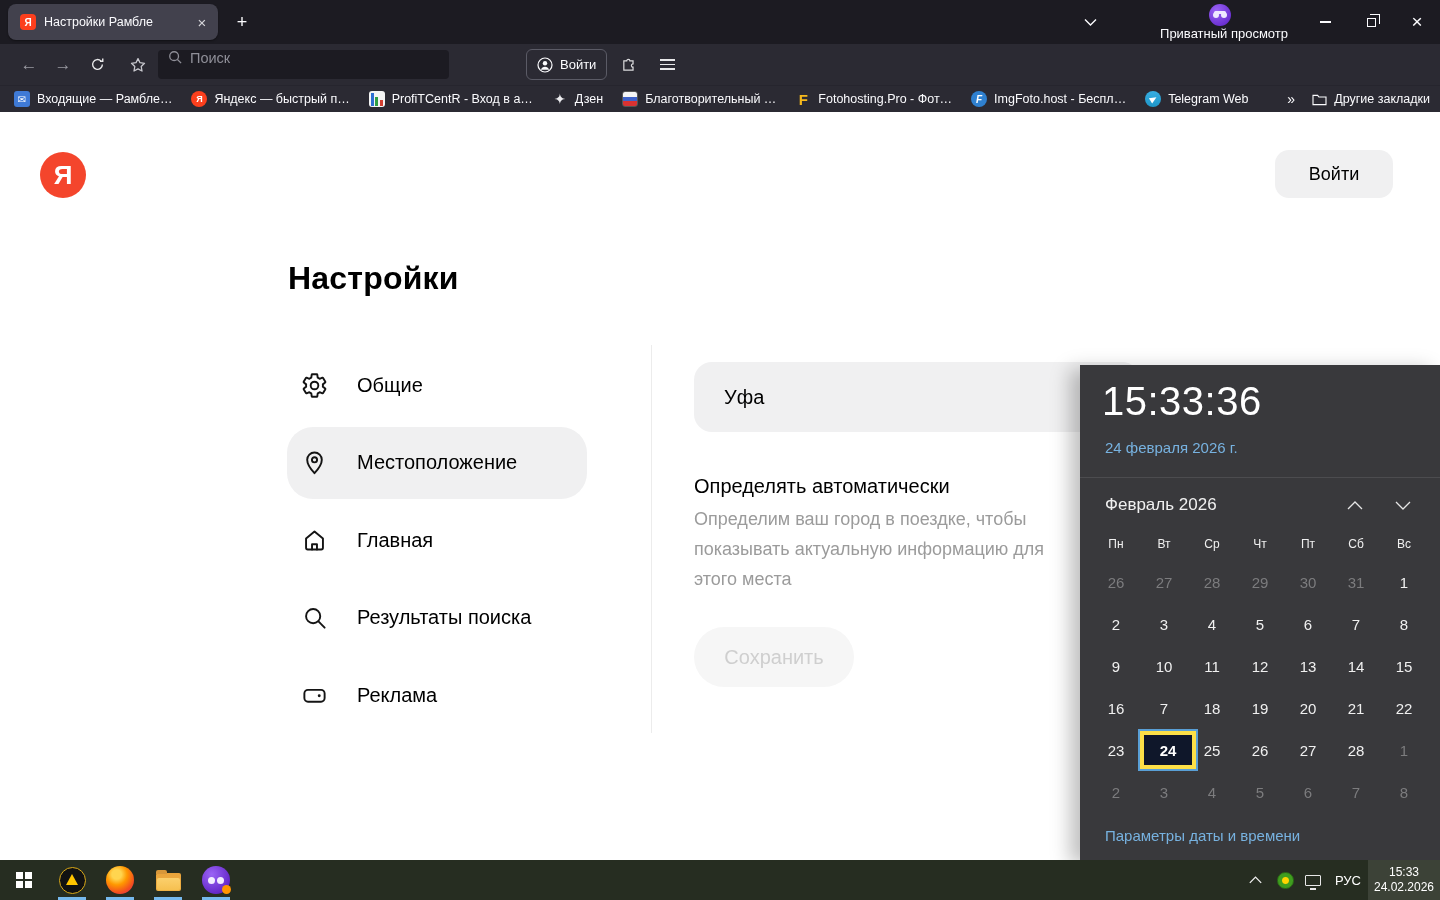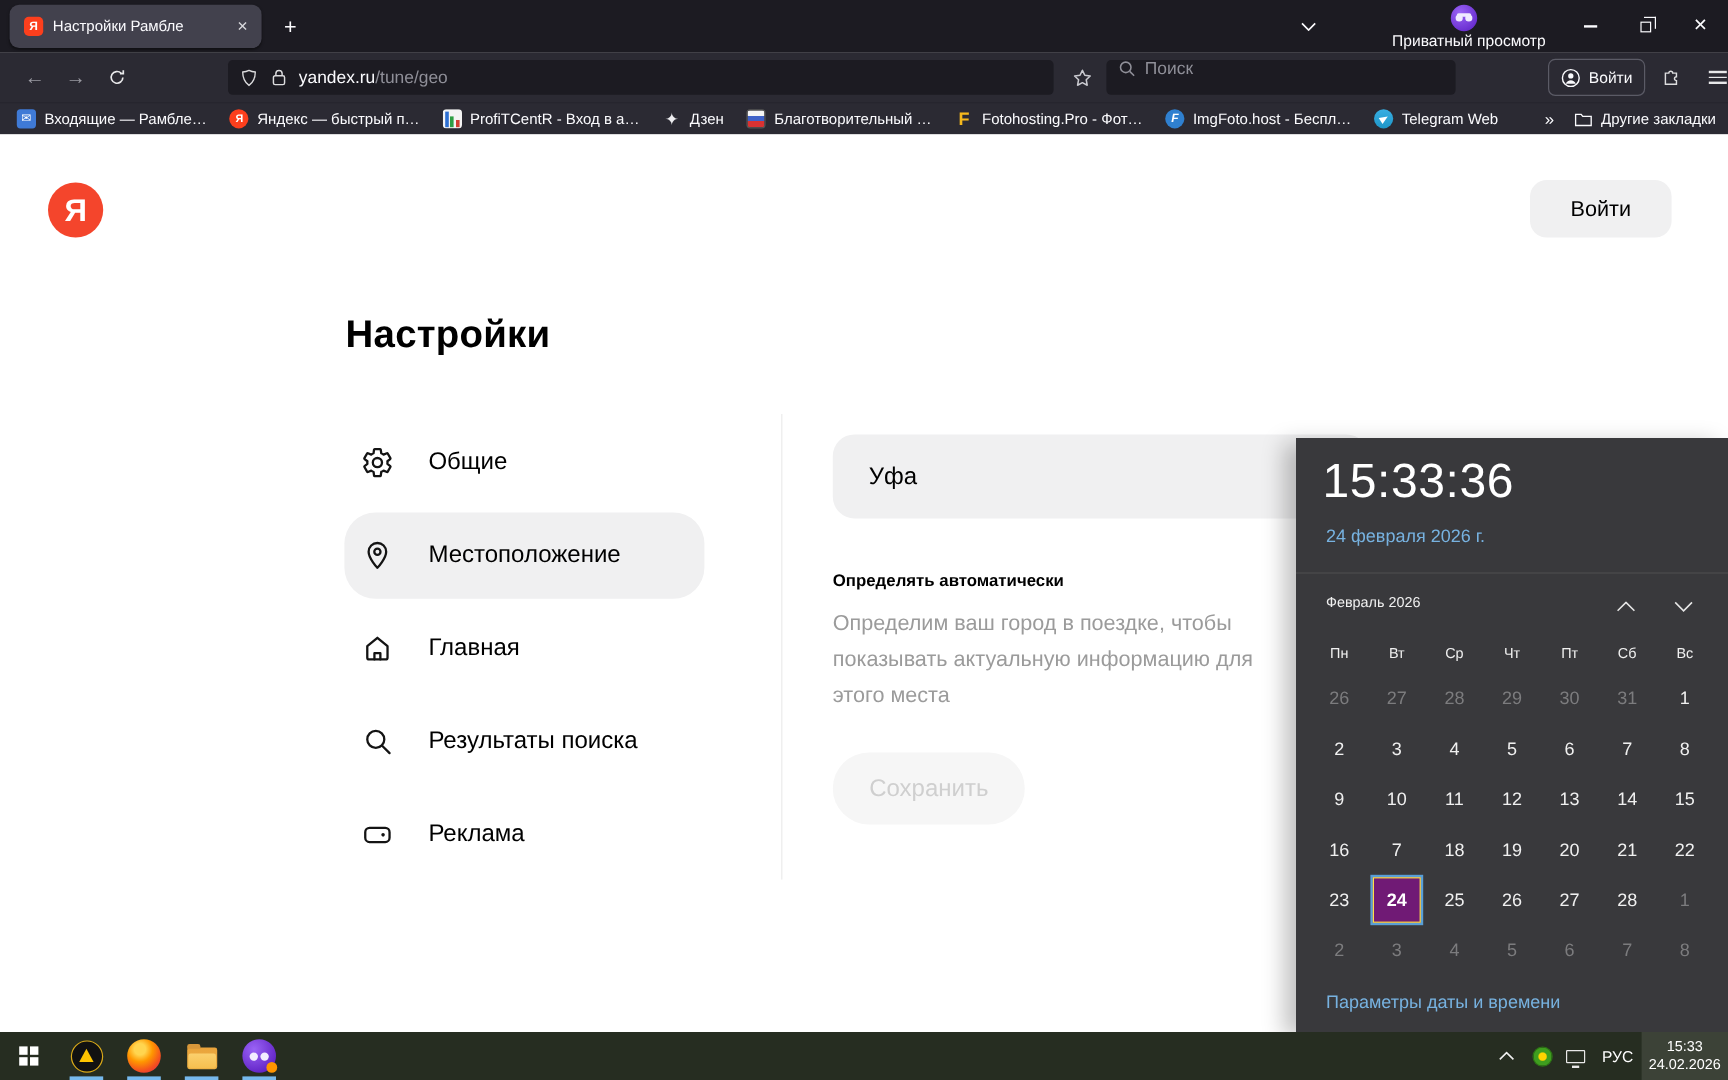--- a/index.html
+++ b/index.html
@@ -64,38 +64,38 @@
   .page-title { position:absolute; left:288px; top:148px; font-size:32px; font-weight:bold; color:#000; letter-spacing:0.2px;text-align:center; }
   #settings-menu { position:absolute; left:287px; top:237px; width:300px; }
   .menu-row { display:flex; align-items:center; height:72px; margin-bottom:5.5px; padding-left:13px; border-radius:26px; }
   .menu-row.selected { background:#f0f0f1; }
   .micon { width:28px; height:28px; display:flex; align-items:center; justify-content:center; flex:none; }
   .micon svg { width:27px; height:27px; stroke:#141414; fill:none; stroke-width:1.7; stroke-linejoin:round; stroke-linecap:round; }
   .mlabel { font-size:20px; color:#000; margin-left:29px; white-space:nowrap; }
   .menu-divider { position:absolute; left:651px; top:233px; width:1px; height:388px; background:#ececec; }
   .city-field { position:absolute; left:694px; top:250px; width:446px; height:70px; background:#f0f0f1; border-radius:18px; display:flex; align-items:center; z-index:1; }
   .city-field input { background:transparent; border:none; outline:none; font-size:20px; color:#000; padding-left:30px; width:100%; font-family:inherit; }
-  .auto-title { position:absolute; left:694px; top:363px; font-size:14px; font-weight:bold; color:#000; }
+  .auto-title { position:absolute; left:694px; top:363px; font-size:20px; font-weight:normal; color:#000; }
   .auto-desc { position:absolute; left:694px; top:392px; width:380px; font-size:18px; line-height:30px; color:#9b9b9b; }
   .save-btn { position:absolute; left:694px; top:515px; width:160px; height:60px; background:#f6f6f6; color:#cfcfcf; border:none; border-radius:30px; font-size:20px; font-family:inherit; }
 
   
   #clock-flyout { position:absolute; left:1080px; top:365px; width:360px; height:495px; background:#39393c; z-index:90; box-shadow:-10px 4px 18px rgba(0,0,0,.25); color:#f0f0f0; }
   .cf-time { position:absolute; left:22px; top:14px; font-size:40px; font-weight:200; color:#fff; letter-spacing:0.5px; }
   .cf-date { position:absolute; left:25px; top:74px; font-size:15px; color:#77b2e0; }
   .cf-divider { position:absolute; left:0; top:112px; width:360px; height:1px; background:#4c4c4f; }
-  .cf-month { position:absolute; left:25px; top:130px; font-size:12px; color:#f0f0f0; }
+  .cf-month { position:absolute; left:25px; top:130px; font-size:17px; color:#f0f0f0; }
   .cf-chevron { position:absolute; top:131px; width:28px; height:18px; display:flex; align-items:center; justify-content:center; }
   .cf-chevron.up { left:261px; } .cf-chevron.down { left:309px; }
   .cf-weekdays { position:absolute; left:12px; top:168px; display:grid; grid-template-columns:repeat(7,48px); }
   .cf-wd { height:22px; display:flex; align-items:center; justify-content:center; font-size:12px; color:#f0f0f0; }
   .cf-grid { position:absolute; left:12px; top:196px; display:grid; grid-template-columns:repeat(7,48px); grid-auto-rows:42px; }
   .day { display:flex; align-items:center; justify-content:center; font-size:15px; color:#f0f0f0; }
   .day.muted { color:#7c7c7e; }
-  .day.selected { width:40px; height:38px; margin:2px auto; background:#701a75; border:1px solid #fde047; box-shadow:0 0 0 2px #599fd6; font-weight:bold; color:#fff; }
+  .day.selected { width:56px; height:38px; margin:2px auto; background:#0f172a; border:4px solid #fde047; box-shadow:0 0 0 2px #599fd6; font-weight:bold; color:#fff; }
   .cf-link { position:absolute; left:25px; top:462px; font-size:15px; color:#77b2e0; }
 
   
   #taskbar { position:absolute; left:0; top:860px; width:1440px; height:40px; background:#262d21; z-index:100; display:flex; align-items:stretch; }
   .tb-btn { width:48px; display:flex; align-items:center; justify-content:center; position:relative; flex:none; }
   .start-glyph { display:grid; grid-template-columns:7px 7px; grid-template-rows:7px 7px; gap:1.5px; }
   .start-glyph span { background:#fff; }
   .tb-underline { position:absolute; bottom:0; left:10px; width:28px; height:3px; background:#76b9ed; }
   .app-aimp { width:27px; height:27px; border-radius:50%; background:#111; border:1.5px solid #d9a919; display:flex; align-items:center; justify-content:center; }
   .app-aimp::before { content:""; width:0; height:0; border-bottom:11px solid #ffc400; border-left:6.5px solid transparent; border-right:6.5px solid transparent; margin-top:-2px; }
@@ -145,30 +145,20 @@
 </div>
 
 <div id="navbar">
   <div class="nav-btn dim">←</div>
   <div class="nav-btn dim">→</div>
   <div class="nav-btn lit">
     <svg width="15" height="15" viewBox="0 0 16 16">
         <path d="M13.2 8a5.2 5.2 0 1 1-1.5-3.7" fill="none" stroke="#e8e8ea" stroke-width="1.5"></path>
         <polyline points="13.6,1.6 13.6,4.6 10.6,4.6" fill="none" stroke="#e8e8ea" stroke-width="1.5"></polyline>
       </svg>
-  </div>
-  <div class="urlbar">
-    <svg width="15" height="16" viewBox="0 0 16 16">
-        <path d="M8 1.3c2 1 3.7 1.3 5.6 1.4 0 5.5-1.8 9.2-5.6 11.9C4.2 11.9 2.4 8.2 2.4 2.7 4.3 2.6 6 2.3 8 1.3z" fill="none" stroke="#dcdcde" stroke-width="1.2"></path>
-      </svg>
-    <svg width="13" height="15" viewBox="0 0 14 16" style="margin-left:11px">
-        <rect x="2" y="6.5" width="10" height="8" rx="1.5" fill="none" stroke="#dcdcde" stroke-width="1.3"></rect>
-        <path d="M4.2 6.5V4.6a2.8 2.8 0 0 1 5.6 0v1.9" fill="none" stroke="#dcdcde" stroke-width="1.3"></path>
-      </svg>
-    <span class="url-text"><span class="url-host">yandex.ru</span><span class="url-path">/tune/geo</span></span>
   </div>
   <div class="star-btn">
     <svg width="16" height="16" viewBox="0 0 16 16">
         <path d="M8 1.6l2 4.1 4.5.6-3.3 3.2.8 4.5L8 11.9 4 14l.8-4.5L1.5 6.3 6 5.7z" fill="none" stroke="#c9c9cf" stroke-width="1.3" stroke-linejoin="round"></path>
       </svg>
   </div>
   <div class="searchbar">
     <svg width="14" height="14" viewBox="0 0 16 16">
         <circle cx="7" cy="7" r="5" fill="none" stroke="#8f8f98" stroke-width="1.5"></circle>
         <line x1="10.8" y1="10.8" x2="15" y2="15" stroke="#8f8f98" stroke-width="1.5"></line>

